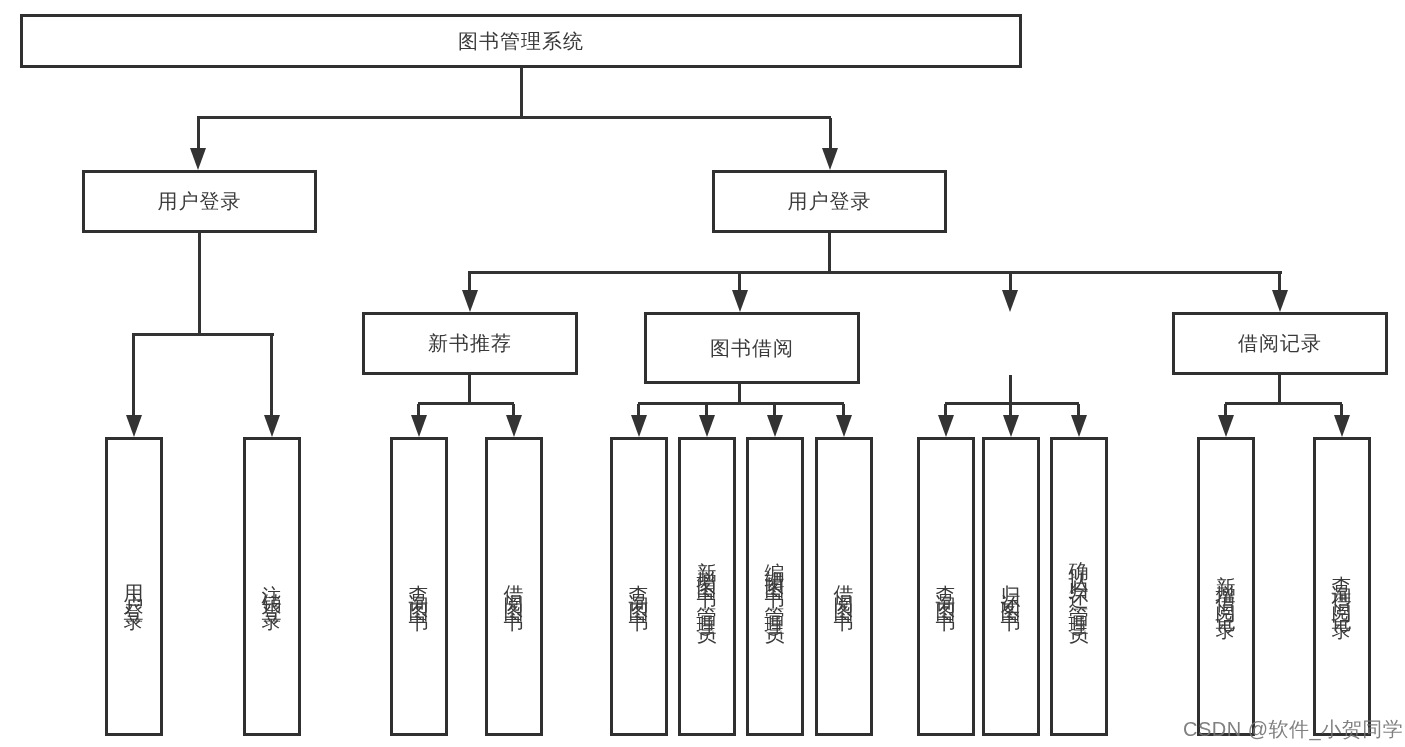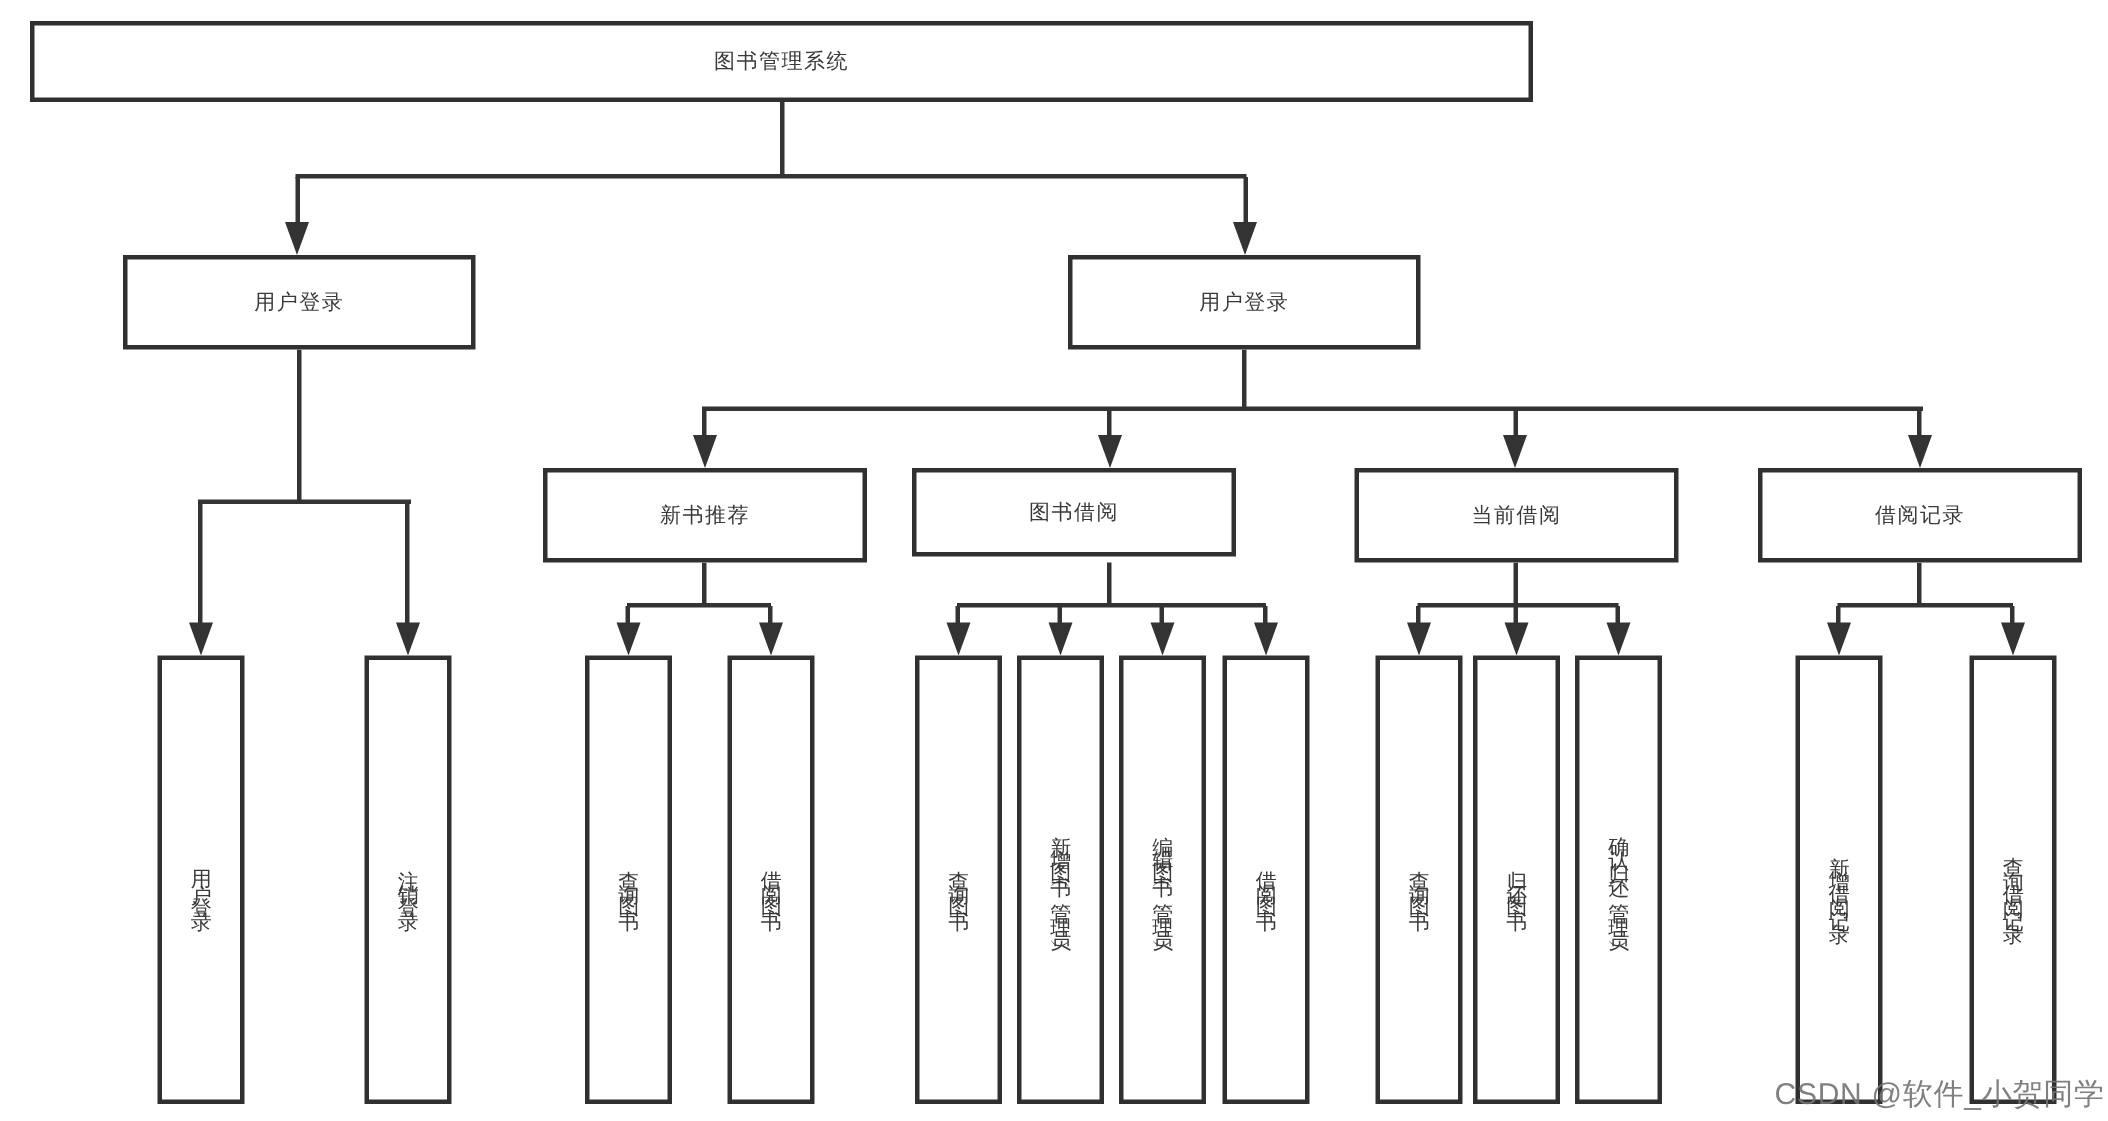--- a/index.html
+++ b/index.html
@@ -13,21 +13,21 @@
     overflow: hidden;
   }
   .box {
     position: absolute;
     background: #ffffff;
     border: 3px solid #303030;
     color: #3a3a3a;
     display: flex;
     align-items: center;
     justify-content: center;
-    font-size: 14px;
+    font-size: 20px;
     letter-spacing: 1px;
     z-index: 2;
   }
   .vbox {
     writing-mode: vertical-rl;
     text-orientation: mixed;
     letter-spacing: 9px;
     line-height: 1.1;
   }
   .hline, .vline { position: absolute; background: #333333; z-index: 1; }
@@ -82,22 +82,21 @@
   <div class="vline" style="left:468px;top:273px;height:19px;"></div>
   <div class="arrow" style="left:462px;top:290px;"></div>
   <div class="vline" style="left:738px;top:273px;height:19px;"></div>
   <div class="arrow" style="left:732px;top:290px;"></div>
   <div class="vline" style="left:1009px;top:273px;height:19px;"></div>
   <div class="arrow" style="left:1002px;top:290px;"></div>
   <div class="vline" style="left:1278px;top:273px;height:19px;"></div>
   <div class="arrow" style="left:1272px;top:290px;"></div>
 
   <div class="box" style="left:362px;top:312px;width:216px;height:63px;">新书推荐</div>
-  <div class="box" style="left:608px;top:312px;width:216px;height:59px;">图书借阅</div>
-  <div class="box" style="left:903px;top:312px;width:216px;height:63px;">当前借阅</div>
+  <div class="box" style="left:644px;top:312px;width:216px;height:72px;">图书借阅</div>
   <div class="box" style="left:1172px;top:312px;width:216px;height:63px;">借阅记录</div>
 
   <div class="vline" style="left:468px;top:375px;height:29px;"></div>
   <div class="hline" style="left:418px;top:402px;width:96px;"></div>
   <div class="vline" style="left:417px;top:404px;height:13px;"></div>
   <div class="arrow" style="left:411px;top:415px;"></div>
   <div class="vline" style="left:512px;top:404px;height:13px;"></div>
   <div class="arrow" style="left:506px;top:415px;"></div>
 
   <div class="vline" style="left:738px;top:375px;height:29px;"></div>

